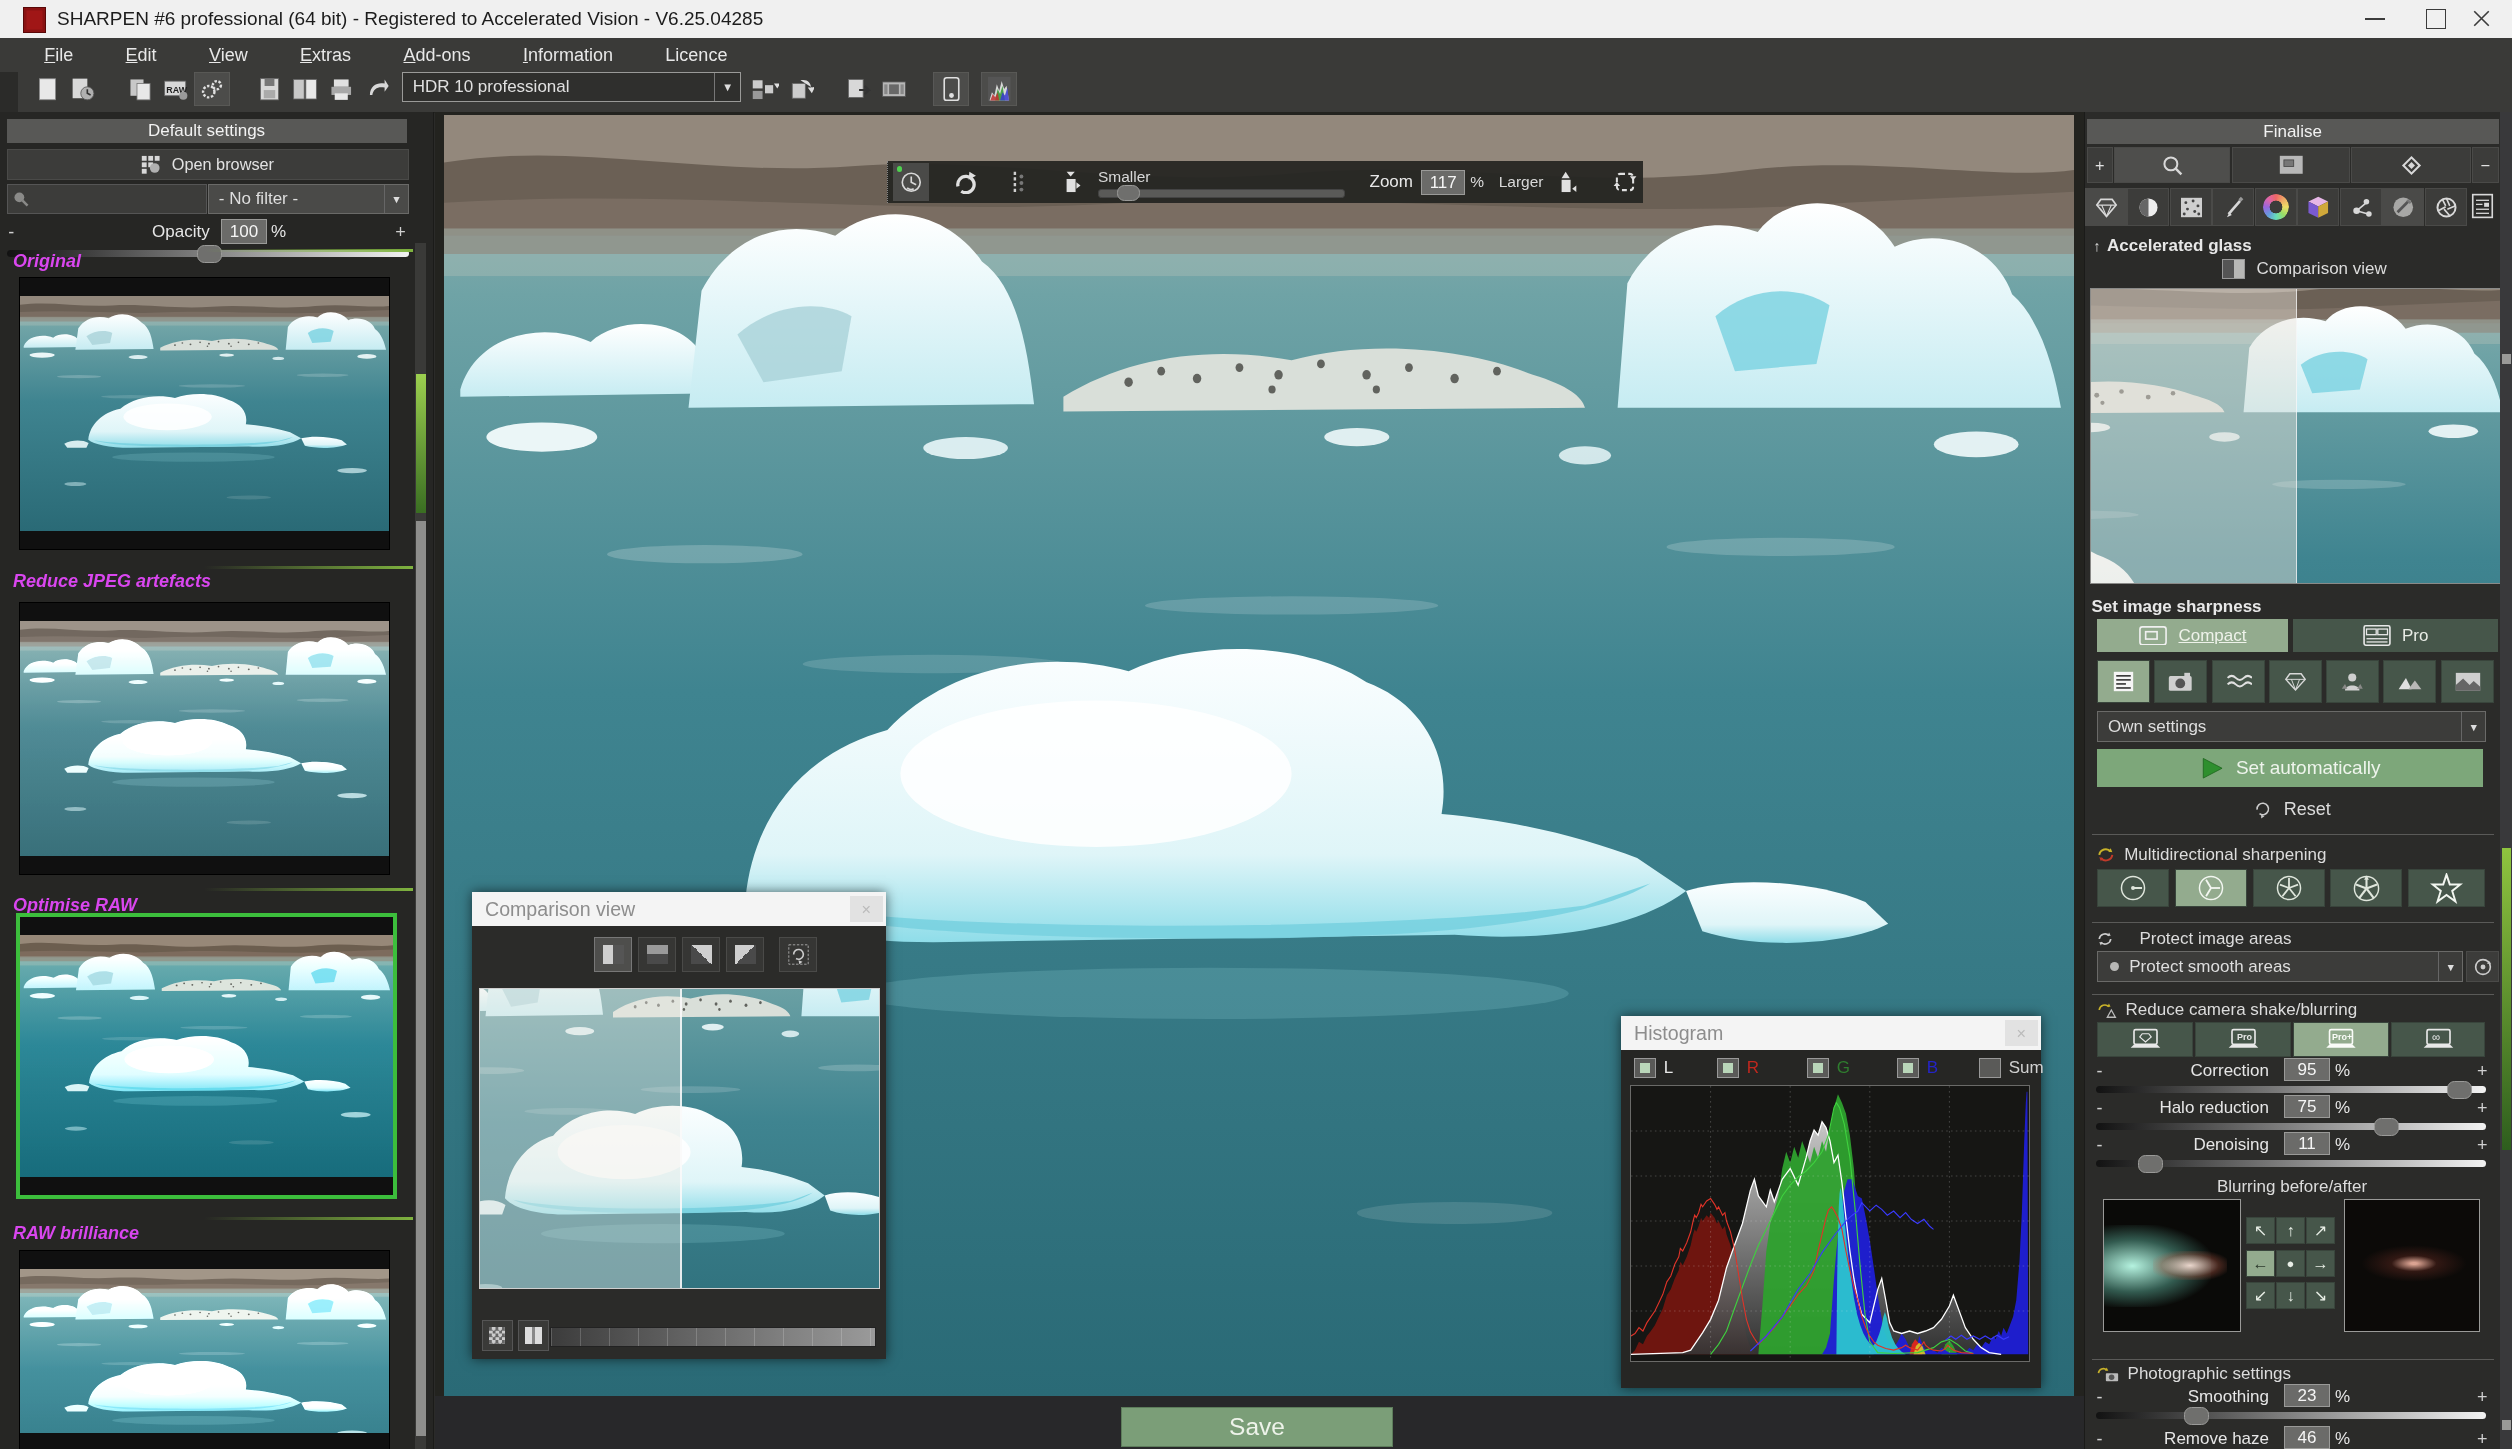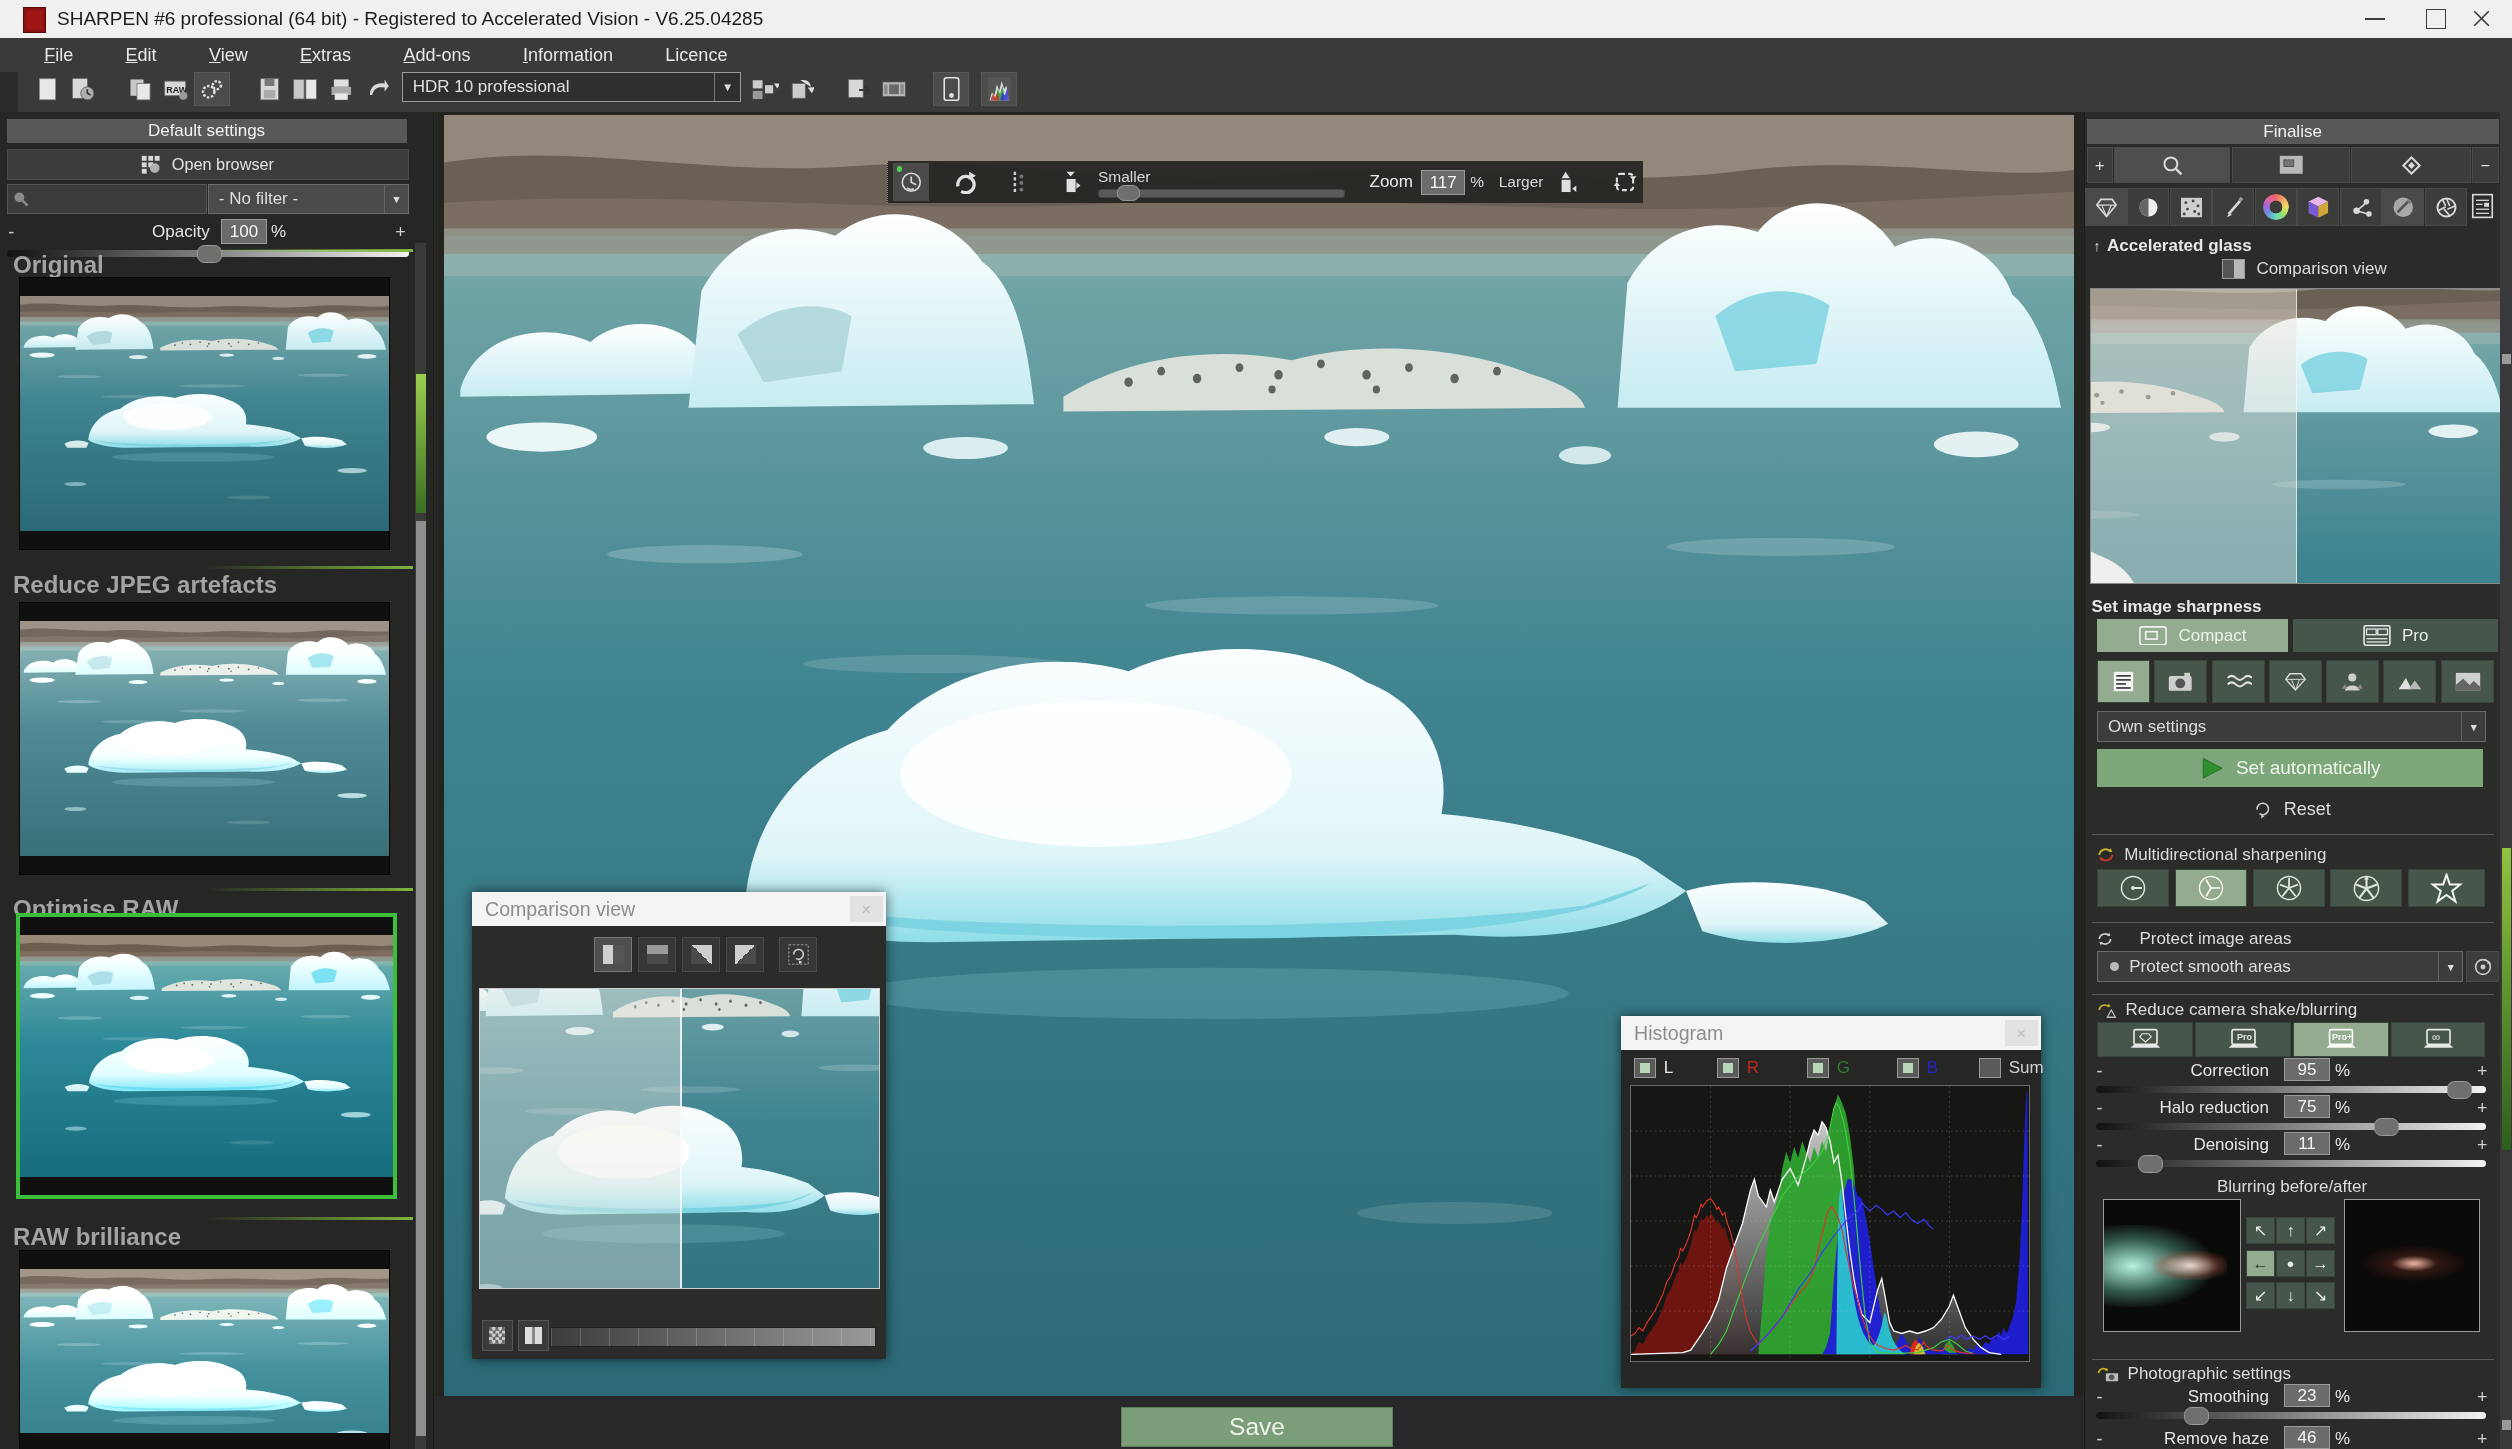--- a/index.html
+++ b/index.html
@@ -29,28 +29,28 @@
   #profile-dd .arr{width:24.5px;height:100%;display:flex;align-items:center;justify-content:center;color:#ddd;font-size:11.4px;border-left:0.8px solid #777;}
   
   .hdrbar{background:#585856;color:#f2f2f2;display:flex;align-items:center;justify-content:center;font-size:17px;}
   .darkbtn{background:#3c3c3a;border:0.8px solid #4a4a48;display:flex;align-items:center;justify-content:center;gap:9.8px;color:#e2e2e2;}
   .track{height:7.4px;border-radius:4.1px;background:linear-gradient(to right,#121212,#f2f2f2);position:absolute;}
   .thumb{position:absolute;top:-4.9px;width:23px;height:16.3px;border-radius:7.4px;background:#6f6f6d;border:0.8px solid #9a9a98;}
   .sl-label{position:absolute;font-size:17px;color:#e6e6e6;white-space:nowrap;}
   .valbox{position:absolute;background:#6b6b69;border:0.8px solid #9a9a98;color:#f5f5f5;font-size:17px;text-align:center;}
   .minus,.plus{position:absolute;color:#cfcfcf;font-size:18px;}
   .greenbtn{background:#7da77a;color:#eef4ec;display:flex;align-items:center;justify-content:center;gap:11.4px;}
-  .tab-active{background:#93ab8e;}
+  .tab-active{background:#93ab8e;text-decoration:underline;}
   .tab-dark{background:#46564a;}
   .cellbtn{position:absolute;border:0.8px solid #39453c;display:flex;align-items:center;justify-content:center;}
   .sep{position:absolute;height:0.8px;background:#5a5a58;}
   .grad-sep{position:absolute;height:2.5px;background:linear-gradient(to right,rgba(70,120,40,0),#7fb33f);}
   
   #leftpanel{left:0;top:112px;width:433px;height:1338px;background:#262624;border-right:1.6px solid #1b1b19;}
-  .preset-label{position:absolute;left:13px;font-size:24px;font-weight:bold;color:#a3a3a3;}
+  .preset-label{position:absolute;left:13px;font-size:18px;font-weight:bold;color:#d946ef;font-style:italic;}
   .thumbbox{position:absolute;left:19px;width:369px;background:#101010;border:0.8px solid #000;}
   .thumbbox svg{position:absolute;left:0;top:18px;width:100%;height:calc(100% - 36px);}
   .thumbbox.sel{border:4.1px solid #3cbe3c;left:15.5px;width:373px;}
   
   #canvas{left:435px;top:112px;width:1649px;height:1338px;background:#23231f;}
   #scene-main{position:absolute;left:9px;top:2.5px;width:1630px;height:1281px;}
   #save-btn{position:absolute;left:686px;top:11.4px;width:270px;height:38px;background:#7b9e78;border:0.8px solid #5d7d5b;color:#eef3ea;font-size:24.5px;display:flex;align-items:center;justify-content:center;}
   
   #ztool{position:absolute;left:452px;top:49px;width:755px;height:42px;background:rgba(38,38,35,0.95);border-left:1.6px dotted #888;display:flex;align-items:center;color:#ddd;}
   #ztool .zbtn{width:38px;height:38px;display:flex;align-items:center;justify-content:center;}

